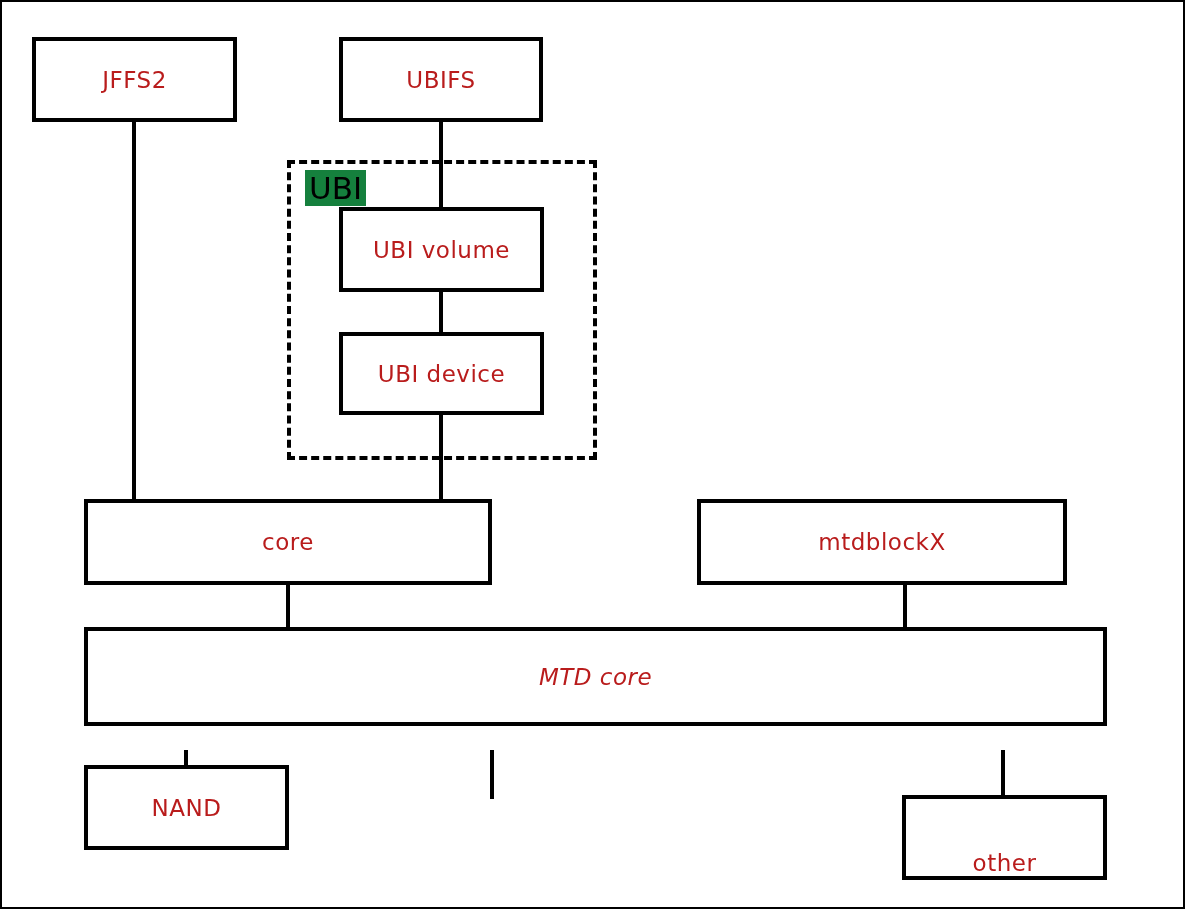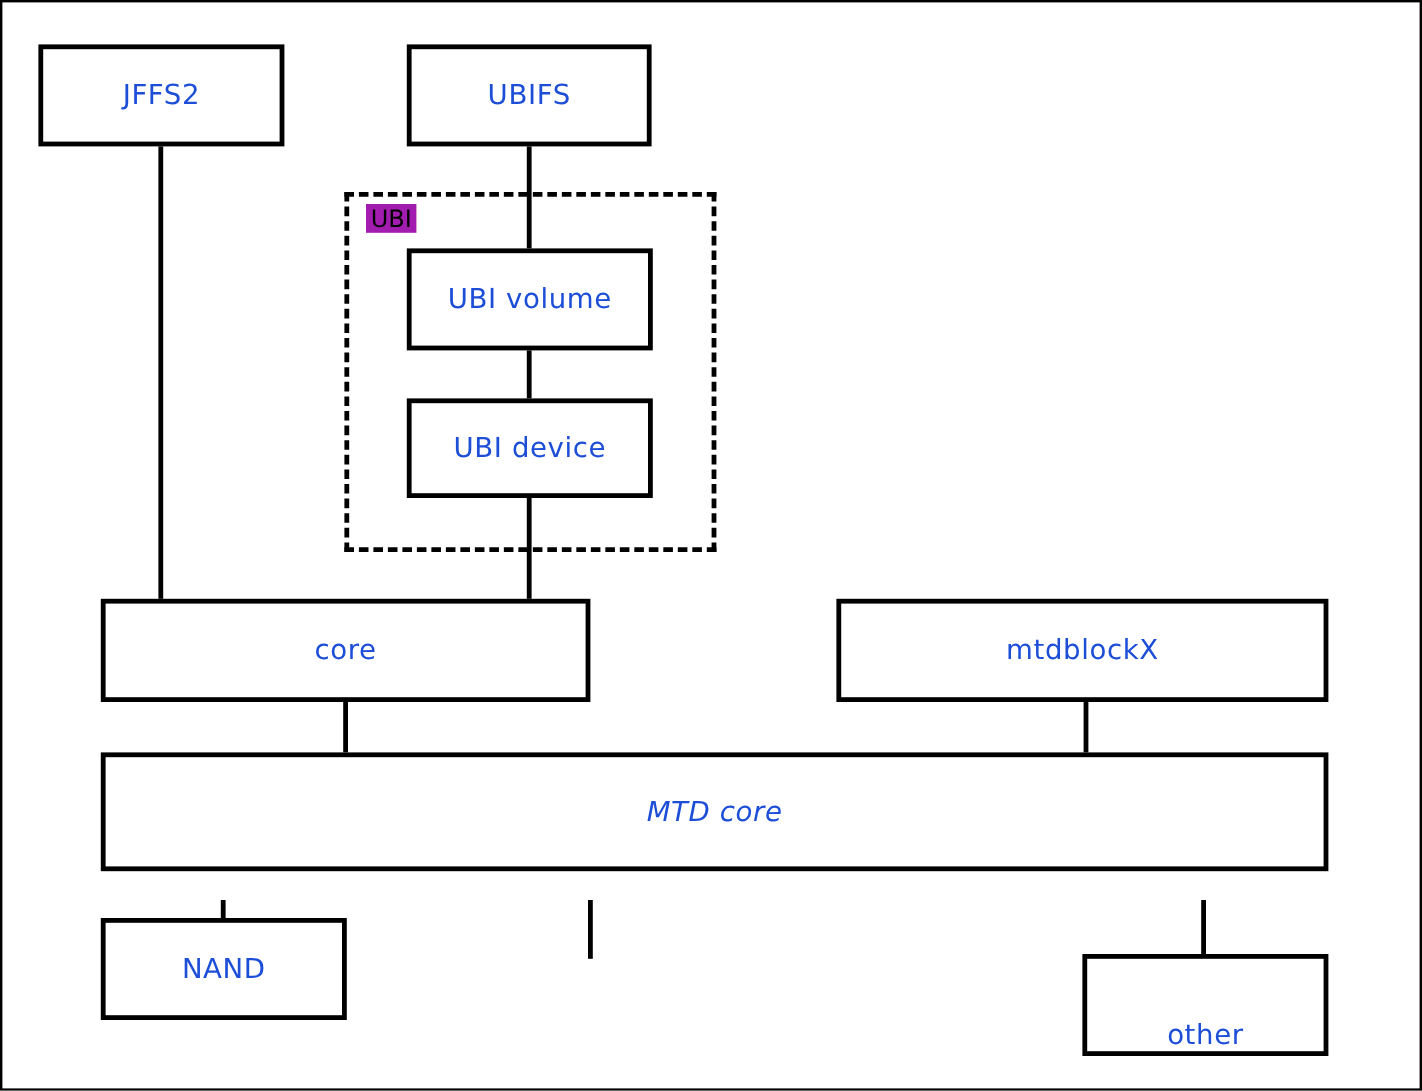--- a/index.html
+++ b/index.html
@@ -19,55 +19,55 @@
   }
   .node {
     position: absolute;
     box-sizing: border-box;
     border: 4px solid #000000;
     background: #ffffff;
     display: flex;
     align-items: center;
     justify-content: center;
     font-size: 23px;
-    color: #1d4ed8;
+    color: #b91c1c;
     letter-spacing: 0.5px;
     z-index: 2;
   }
   .group {
     position: absolute;
     box-sizing: border-box;
     border: 4px dashed #000000;
     background: transparent;
     z-index: 1;
   }
   .group-label {
     position: absolute;
     top: 6px;
     left: 14px;
-    font-size: 20px;
+    font-size: 31px;
     color: #000000;
-    background: #a21caf;
+    background: #15803d;
     padding: 0 4px;
   }
   .vline {
     position: absolute;
     width: 4px;
     background: #000000;
     z-index: 0;
   }
 
   
   #node-jffs2      { left: 30px;  top: 35px;  width: 205px;  height: 85px;  }
   #node-ubifs      { left: 337px; top: 35px;  width: 204px;  height: 85px;  }
   #group-ubi       { left: 285px; top: 158px; width: 310px;  height: 300px; }
   #node-ubi-volume { left: 337px; top: 205px; width: 205px;  height: 85px;  }
   #node-ubi-device { left: 337px; top: 330px; width: 205px;  height: 83px;  }
   #node-mtdx       { left: 82px;  top: 497px; width: 408px;  height: 86px;  }
-  #node-mtdblockx  { left: 695px; top: 497px; width: 410px;  height: 86px;  }
+  #node-mtdblockx  { left: 695px; top: 497px; width: 370px;  height: 86px;  }
   #node-mtd-core   { left: 82px;  top: 625px; width: 1023px; height: 99px; font-style: italic; }
   #node-nand       { left: 82px;  top: 763px; width: 205px;  height: 85px;  }
   #node-nor        { left: 388px; top: 793px; width: 205px;  height: 85px;  }
   #node-other      { left: 900px; top: 793px; width: 205px;  height: 85px; align-items: flex-end;  }
 
   
   #edge-jffs2-mtdx          { left: 130px; top: 118px; height: 383px; }
   #edge-ubifs-ubivolume     { left: 437px; top: 118px; height: 91px;  }
   #edge-ubivolume-ubidevice { left: 437px; top: 288px; height: 46px;  }
   #edge-ubidevice-mtdx      { left: 437px; top: 411px; height: 90px;  }

